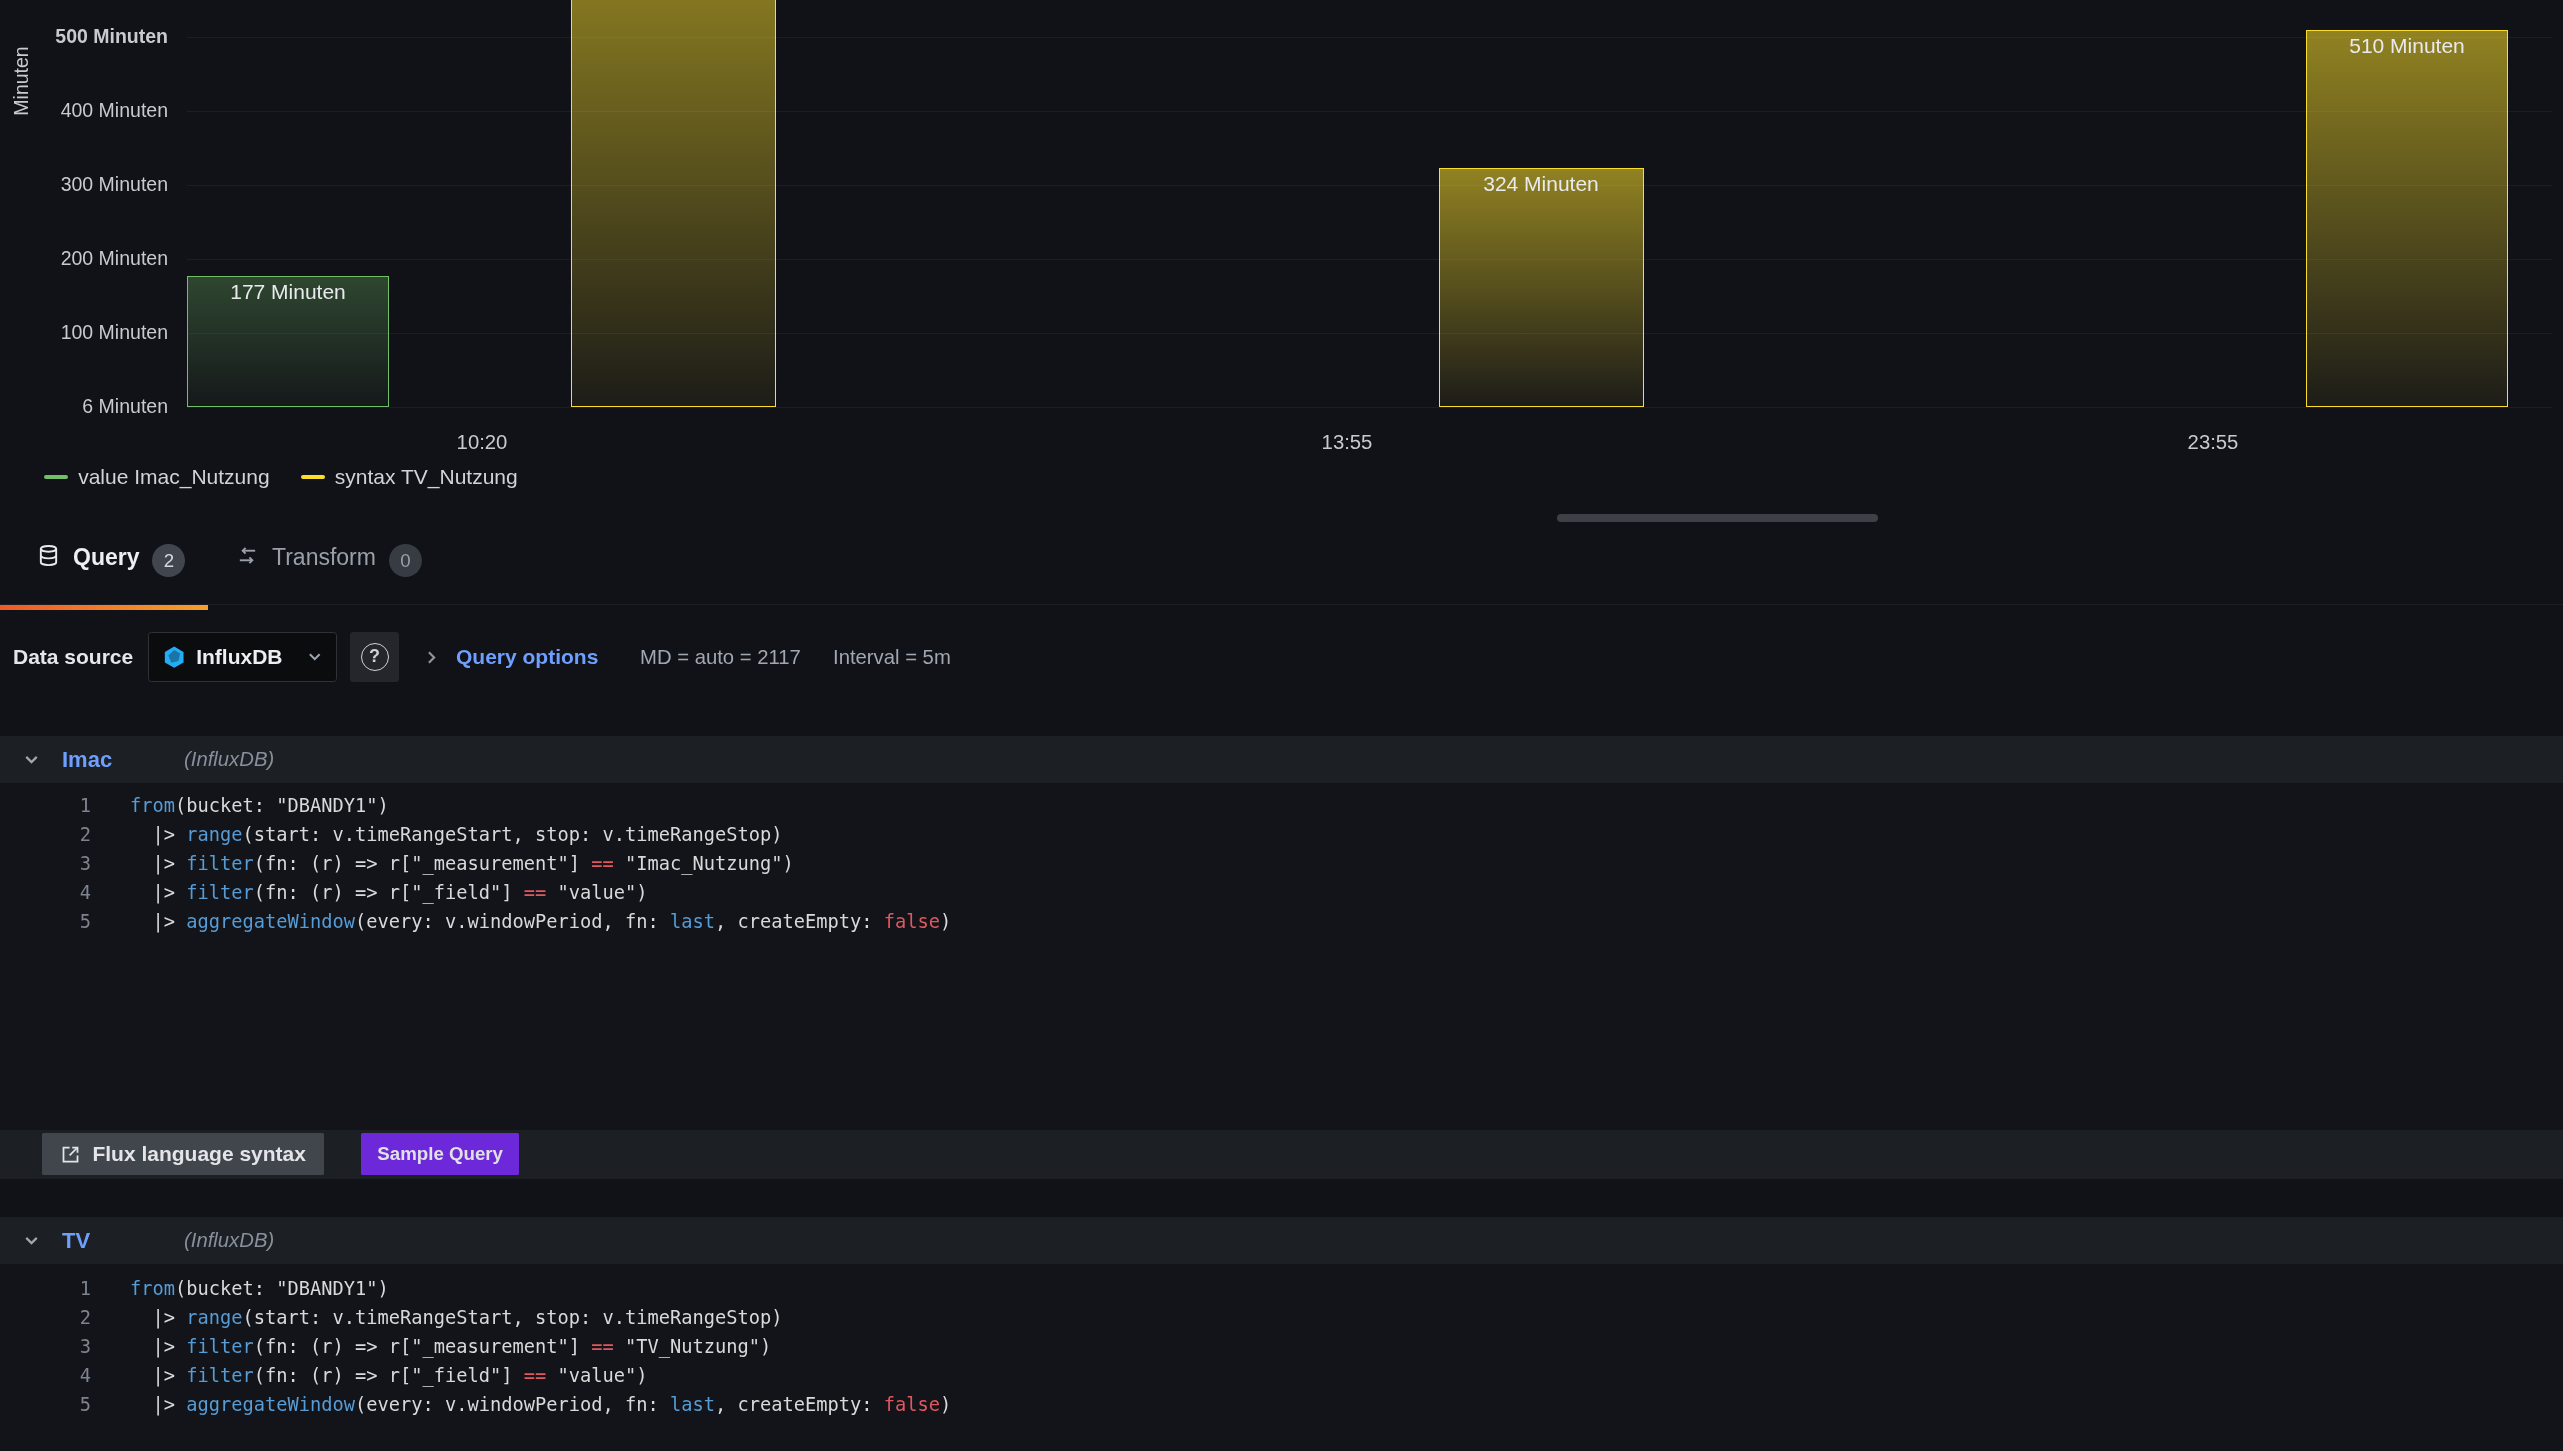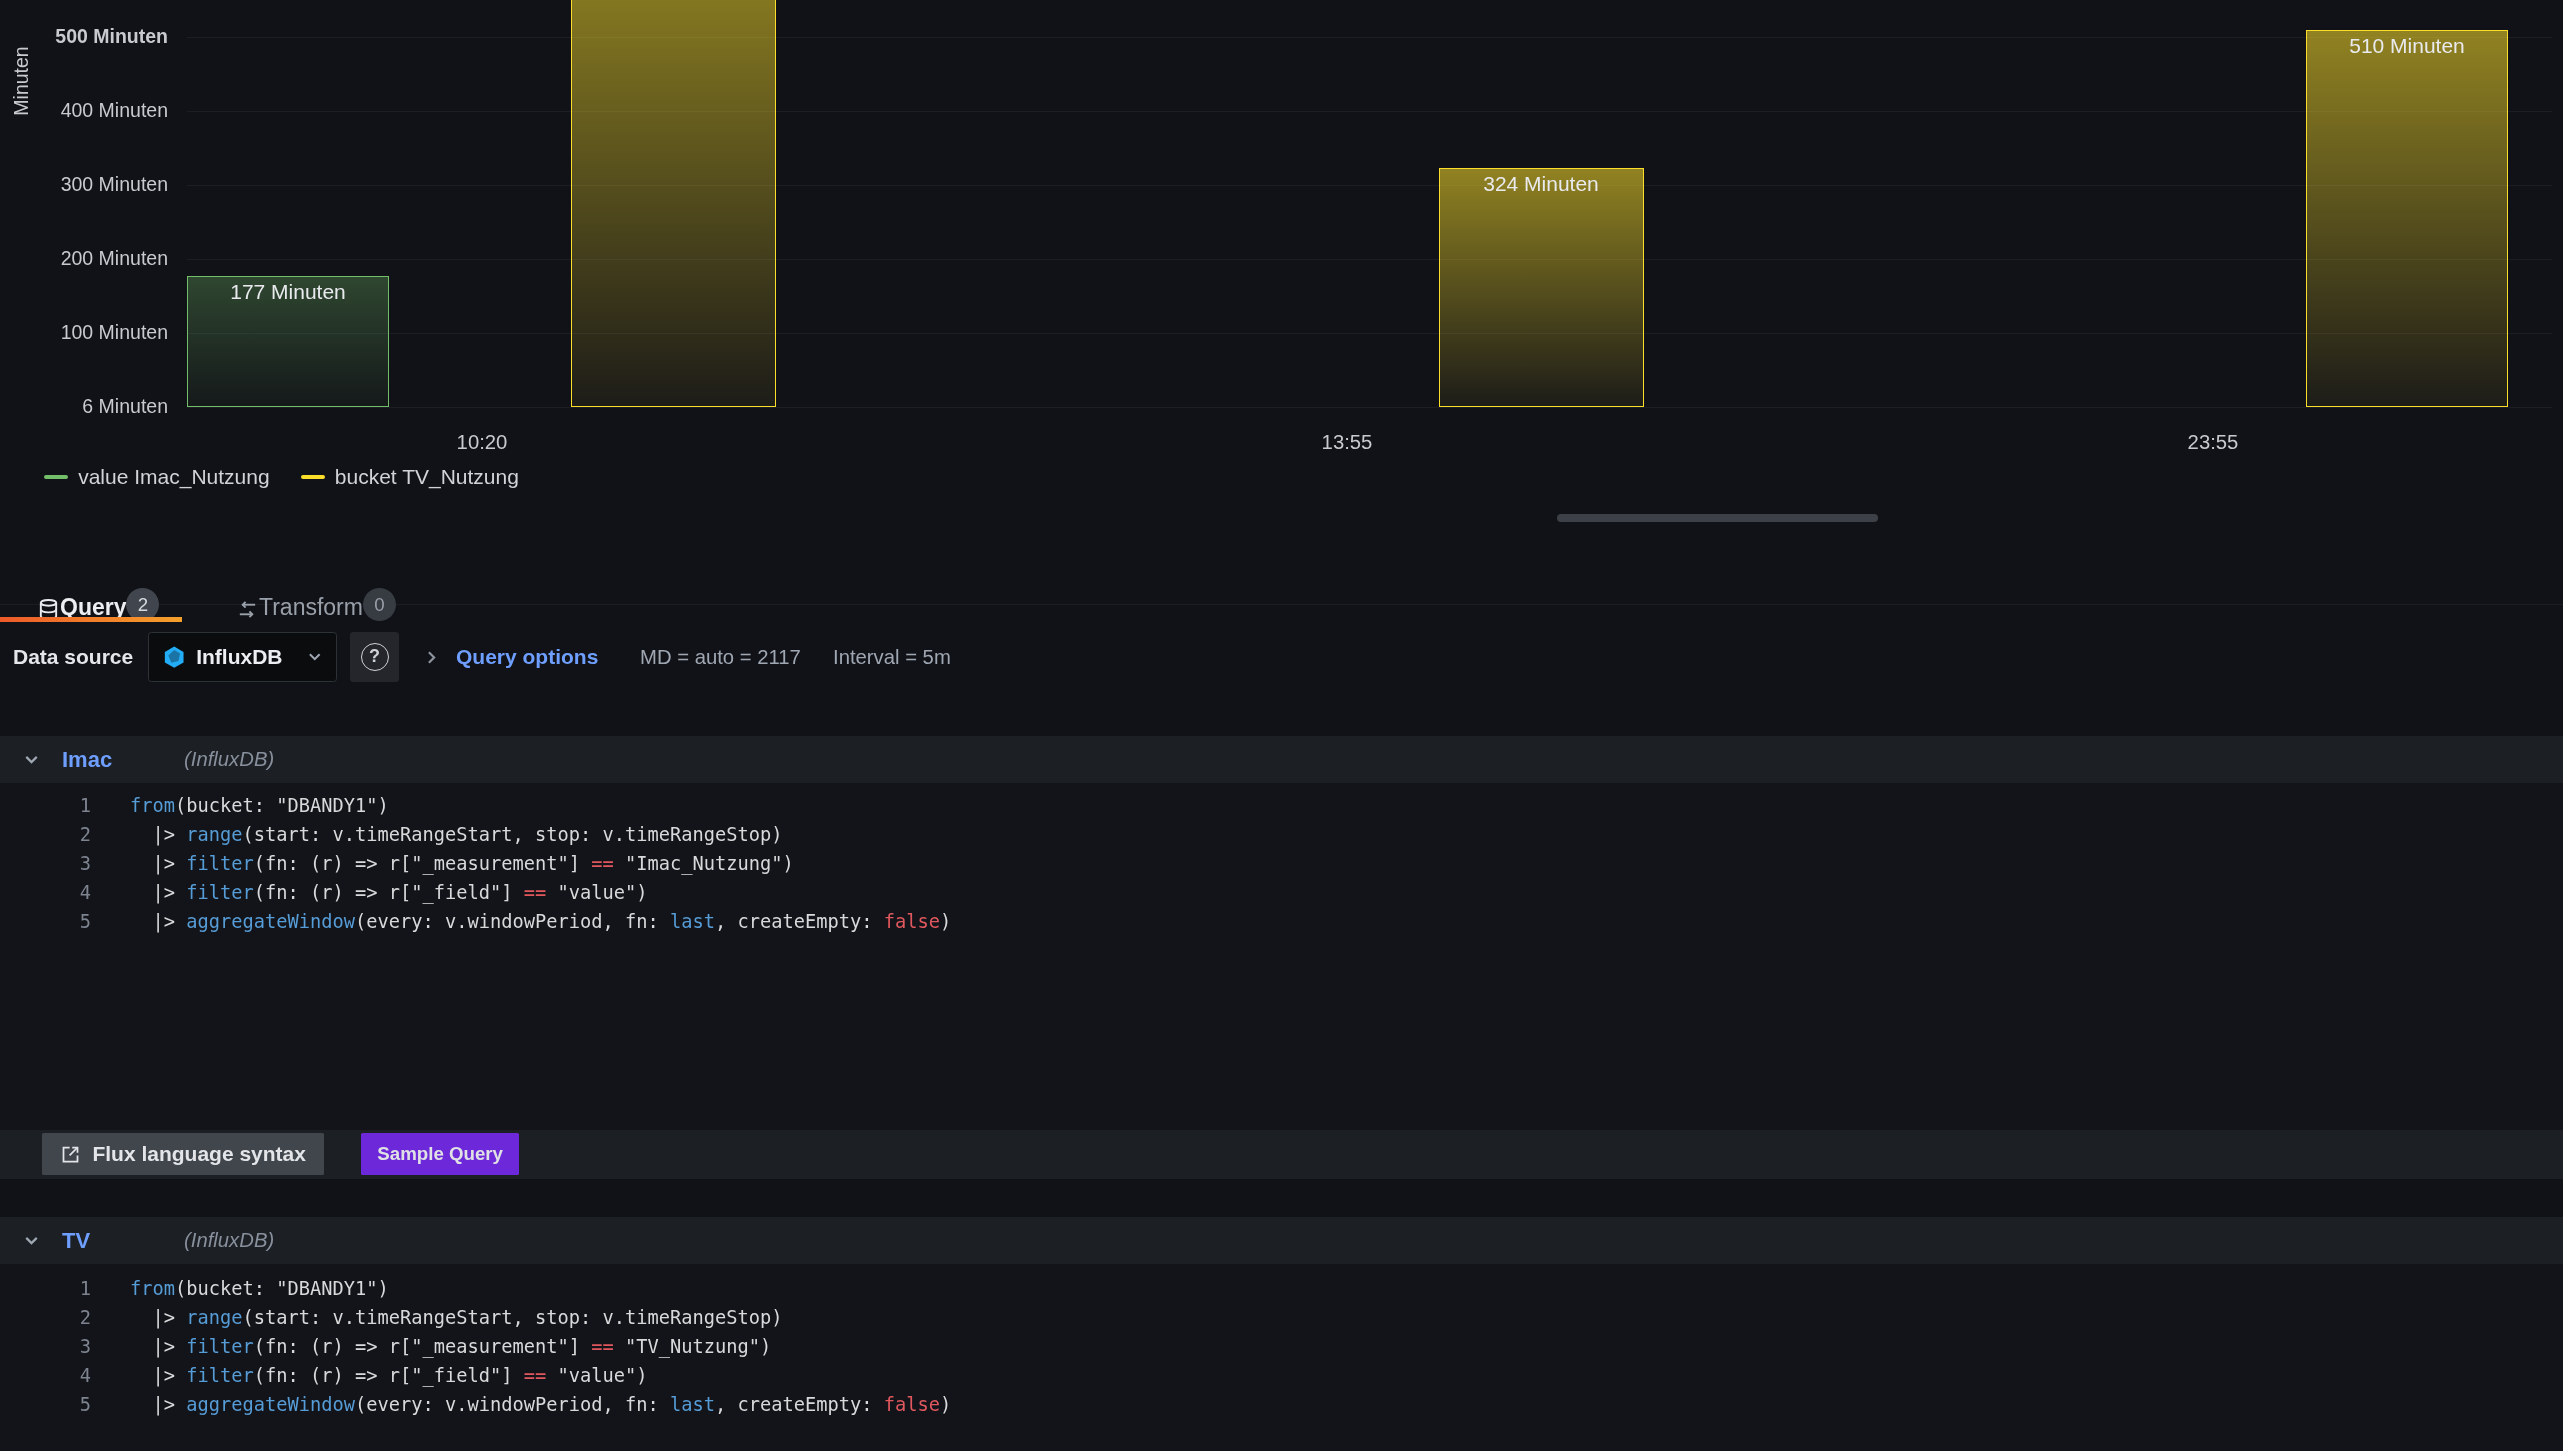--- a/index.html
+++ b/index.html
@@ -22,21 +22,21 @@
   .legend { position:absolute; left:44px; top:465px; display:flex; gap:31px; align-items:center; }
   .legend-item { display:flex; align-items:center; gap:9.8px; cursor:pointer; }
   .legend-dash { width:24.4px; height:4.9px; border-radius:2.4px; display:inline-block; }
   .legend-label { font-size:21px; color:#d1d3d9; }
   
   .resize-handle { position:absolute; left:1557px; top:514px; width:321px; height:8.1px;
                    border-radius:4.1px; background:#3d4147; cursor:row-resize; }
   
   .tabbar { position:absolute; left:0; top:540px; width:2563px; height:65px;
             border-bottom:0.8px solid rgba(204,204,220,0.06); }
-  .tab { position:absolute; top:16px; height:65px; display:flex; align-items:flex-end; cursor:pointer; }
+  .tab { position:absolute; top:4px; height:65px; display:flex; align-items:flex-start; gap:13px; cursor:pointer; }
   .tab-query { left:0; padding:0 23px 0 37px; }
   .tab-query::after { content:""; position:absolute; left:0; right:0; bottom:-0.8px; height:4.9px;
                       background:linear-gradient(90deg,#ed5a29,#f5a02b); }
   .tab-transform { left:208px; padding:0 19.5px 0 28px; color:#9aa0a9; }
   .tab-label { font-size:23px; font-weight:600; color:#eceef1; }
   .tab-transform .tab-label { color:#9aa0a9; font-weight:500; }
   .tab-badge { min-width:33px; height:33px; padding:0 6.5px; border-radius:18px; background:#41464e;
                color:#d6d9dd; font-size:18.7px; display:flex; align-items:center; justify-content:center; }
   .tab-transform .tab-badge { background:#373b42; color:#9aa0a9; }
   .icon { display:inline-flex; }
@@ -114,21 +114,21 @@
       <div class="xtick" style="left: 1347px;">13:55</div>
       <div class="xtick" style="left: 2213px;">23:55</div>
     </div>
   <div class="legend" id="legend">
       <div class="legend-item">
         <span class="legend-dash" style="background: rgb(115, 191, 105);"></span>
         <span class="legend-label">value Imac_Nutzung</span>
       </div>
       <div class="legend-item">
         <span class="legend-dash" style="background: rgb(250, 222, 42);"></span>
-        <span class="legend-label">bucket TV_Nutzung</span>
+        <span class="legend-label">syntax TV_Nutzung</span>
       </div>
     </div>
 
   <div class="resize-handle"></div>
 
   <div class="tabbar">
     <div class="tab tab-query">
       <span class="icon">
         <svg width="23" height="23" viewBox="0 0 24 24" fill="none" stroke="#e8eaed" stroke-width="2">
           <ellipse cx="12" cy="5" rx="8" ry="3"></ellipse>

